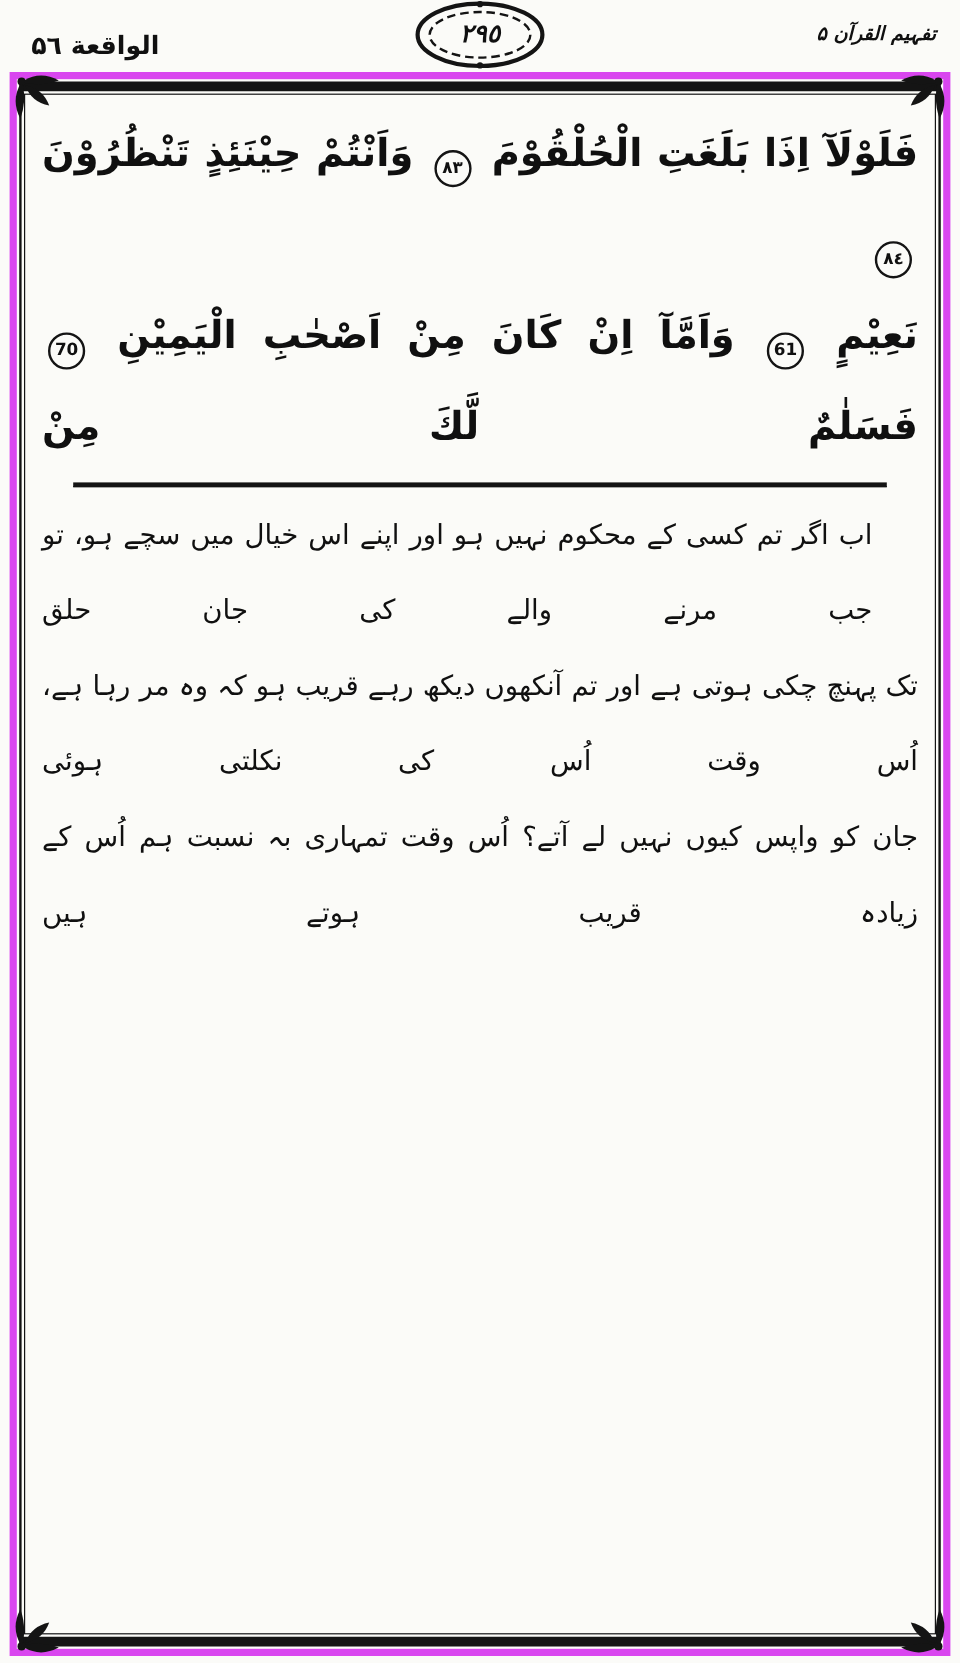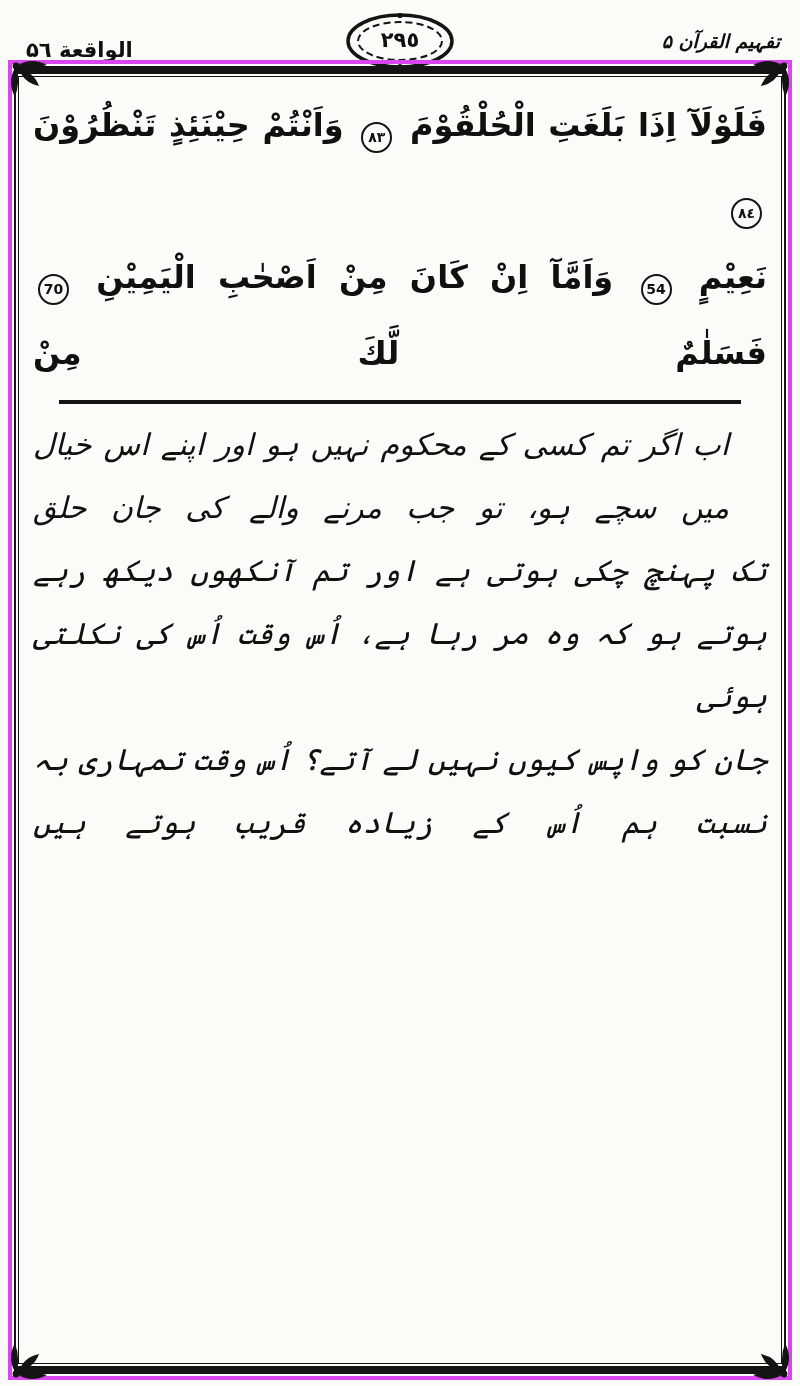--- a/index.html
+++ b/index.html
@@ -2,29 +2,29 @@
 <html lang="ur" dir="rtl"><head>
 <meta charset="utf-8">
 <style>
   html,body{margin:0;padding:0;}
   body{
     width:800px;height:1386px;position:relative;overflow:hidden;
     background:#fbfbf8;color:#101010;
     font-family:"DejaVu Sans",sans-serif;
   }
   
-  .header{position:absolute;top:12px;left:0;right:0;height:44px;}
+  .header{position:absolute;top:0;left:0;right:0;height:44px;}
   .surah-title{position:absolute;left:26px;top:26px;font-size:21px;font-weight:bold;direction:rtl;}
-  .book-title{position:absolute;right:20px;top:18px;font-size:19px;font-weight:bold;direction:rtl;font-style:italic;}
-  .medallion{position:absolute;left:50%;top:0;transform:translateX(-50%);width:110px;height:58px;}
+  .book-title{position:absolute;right:20px;top:18px;font-size:16px;font-weight:bold;direction:rtl;font-style:italic;}
+  .medallion{position:absolute;left:50%;top:0;transform:translateX(-50%);width:110px;height:58px;font-style:italic;}
   .medallion svg{position:absolute;inset:0;}
   .medallion .mnum{position:absolute;inset:0;display:flex;align-items:center;justify-content:center;
     font-size:21px;font-weight:bold;padding-bottom:2px;}
   
-  .frame{position:absolute;left:8px;right:8px;top:60px;bottom:6px;border:4px solid #d946ef;padding:2px;box-sizing:border-box;}
+  .frame{position:absolute;left:8px;right:8px;top:60px;bottom:6px;border:6px solid #d946ef;padding:2px;box-sizing:border-box;}
   .frame-mid{height:100%;box-sizing:border-box;border:2px solid #141414;border-top-width:8px;border-bottom-width:8px;padding:2px;}
   .frame-in{height:100%;box-sizing:border-box;border:1px solid #141414;padding:8px 14px 4px;overflow:hidden;}
   .orn{position:absolute;width:44px;height:44px;z-index:3;}
   .orn.tl{left:-6px;top:-8px;}
   .orn.tr{right:-6px;top:-8px;transform:scaleX(-1);}
   .orn.bl{left:-6px;bottom:-8px;transform:scaleY(-1);}
   .orn.br{right:-6px;bottom:-8px;transform:scale(-1,-1);}
   
   .quran{direction:rtl;margin-top:2px;}
   .qline{
@@ -35,22 +35,22 @@
     display:inline-flex;align-items:center;justify-content:center;
     width:31px;height:31px;border:2.5px solid #141414;border-radius:50%;
     font-size:14px;font-weight:bold;vertical-align:-6px;margin:0 5px;line-height:1;
     box-sizing:border-box;
   }
   
   .sep{height:3px;background:#141414;margin:9px 26px 9px 26px;border-bottom:1px solid #141414;}
   
   .trans{direction:rtl;margin-top:2px;}
   .tline{
-    font-size:30px;line-height:63px;
-    text-align:justify;text-align-last:justify;text-justify:inter-word;font-style:italic;
+    font-size:23px;line-height:63px;
+    text-align:justify;text-align-last:justify;text-justify:inter-word;
   }
   .indent{padding-right:38px;}
 </style>
 </head>
 <body>
 
 <div class="header">
   <div class="surah-title">الواقعة ۵٦</div>
   <div class="medallion">
     <svg viewBox="0 0 110 58">
@@ -111,31 +111,31 @@
 
       <div class="quran">
         <div class="qline">
           <span>فَلَوْلَآ اِذَا بَلَغَتِ الْحُلْقُوْمَ</span>
           <span class="vnum">٨٣</span>
           <span>وَاَنْتُمْ حِيْنَئِذٍ تَنْظُرُوْنَ</span>
           <span class="vnum">٨٤</span>
         </div>
         <div class="qline">
           <span>نَعِيْمٍ</span>
-          <span class="vnum">54</span>
+          <span class="vnum">61</span>
           <span>وَاَمَّآ اِنْ كَانَ مِنْ اَصْحٰبِ الْيَمِيْنِ</span>
           <span class="vnum">70</span>
           <span>فَسَلٰمٌ لَّكَ مِنْ</span>
         </div>
       </div>
 
       <div class="sep"></div>
 
       <div class="trans">
         <div class="tline indent">اب اگر تم کسی کے محکوم نہیں ہو اور اپنے اس خیال میں سچے ہو، تو جب مرنے والے کی جان حلق</div>
-        <div class="tline">تک پہنچ چکی ہوتی ہے اور تم آنکھوں دیکھ رہے ہوتے ہو کہ وہ مر رہا ہے، اُس وقت اُس کی نکلتی ہوئی</div>
+        <div class="tline">تک پہنچ چکی ہوتی ہے اور تم آنکھوں دیکھ رہے قریب ہو کہ وہ مر رہا ہے، اُس وقت اُس کی نکلتی ہوئی</div>
         <div class="tline">جان کو واپس کیوں نہیں لے آتے؟ اُس وقت تمہاری بہ نسبت ہم اُس کے زیادہ قریب ہوتے ہیں</div>
 
       </div>
 
     </div>
   </div>
 </div>
 
 </body></html>

